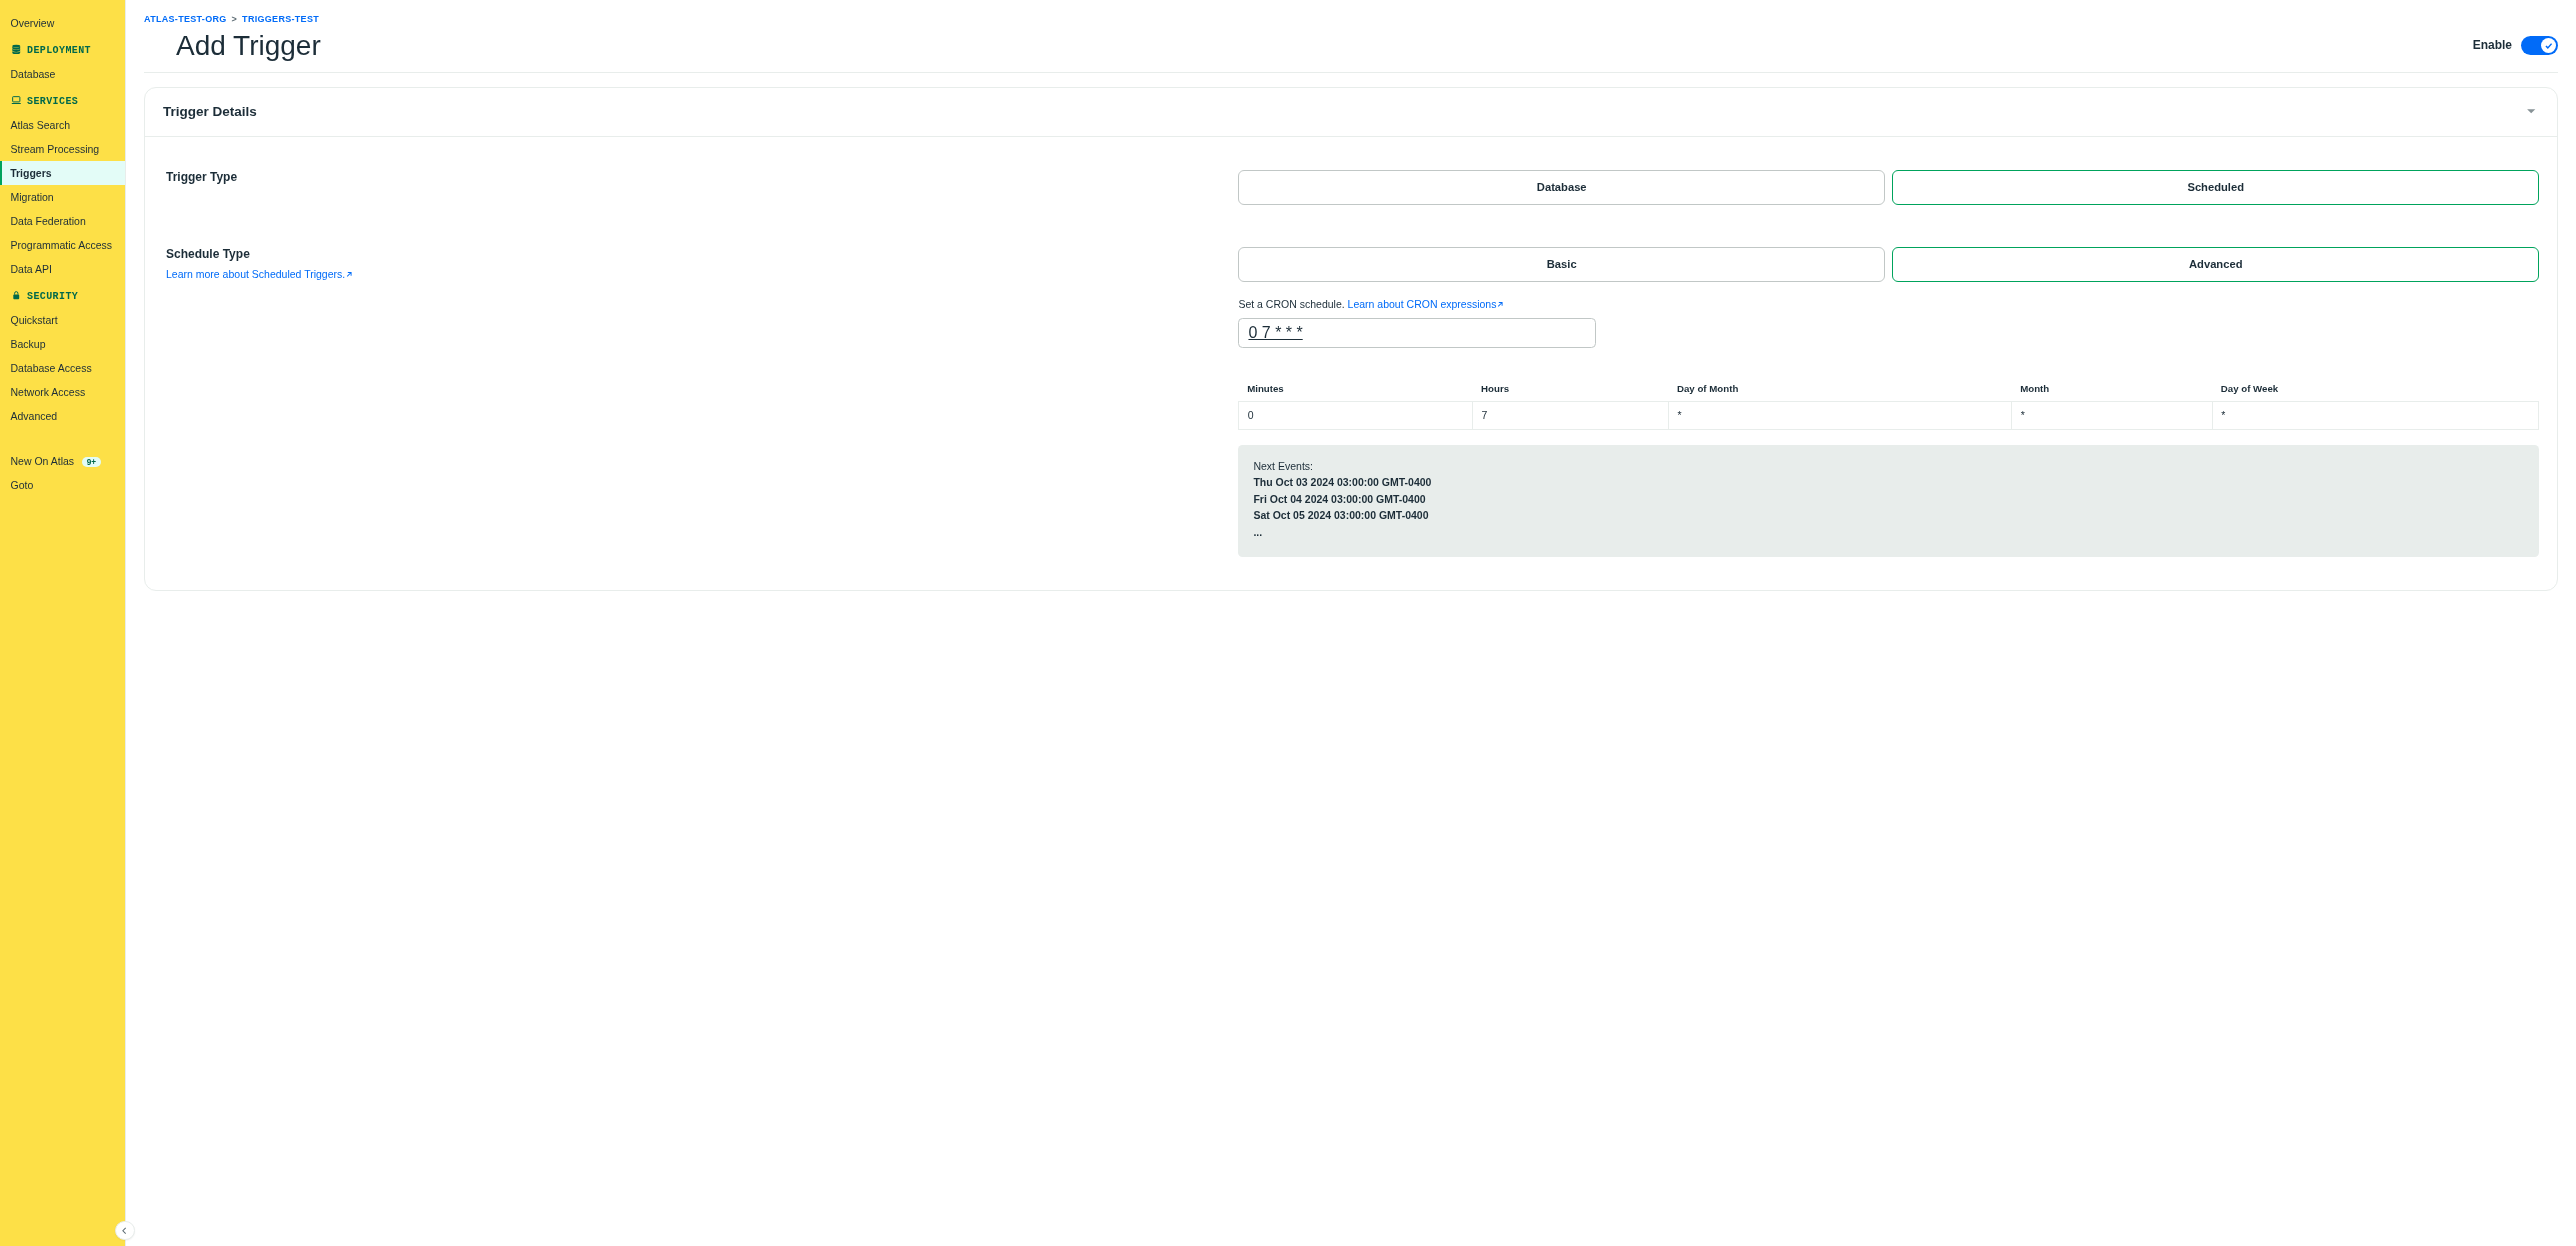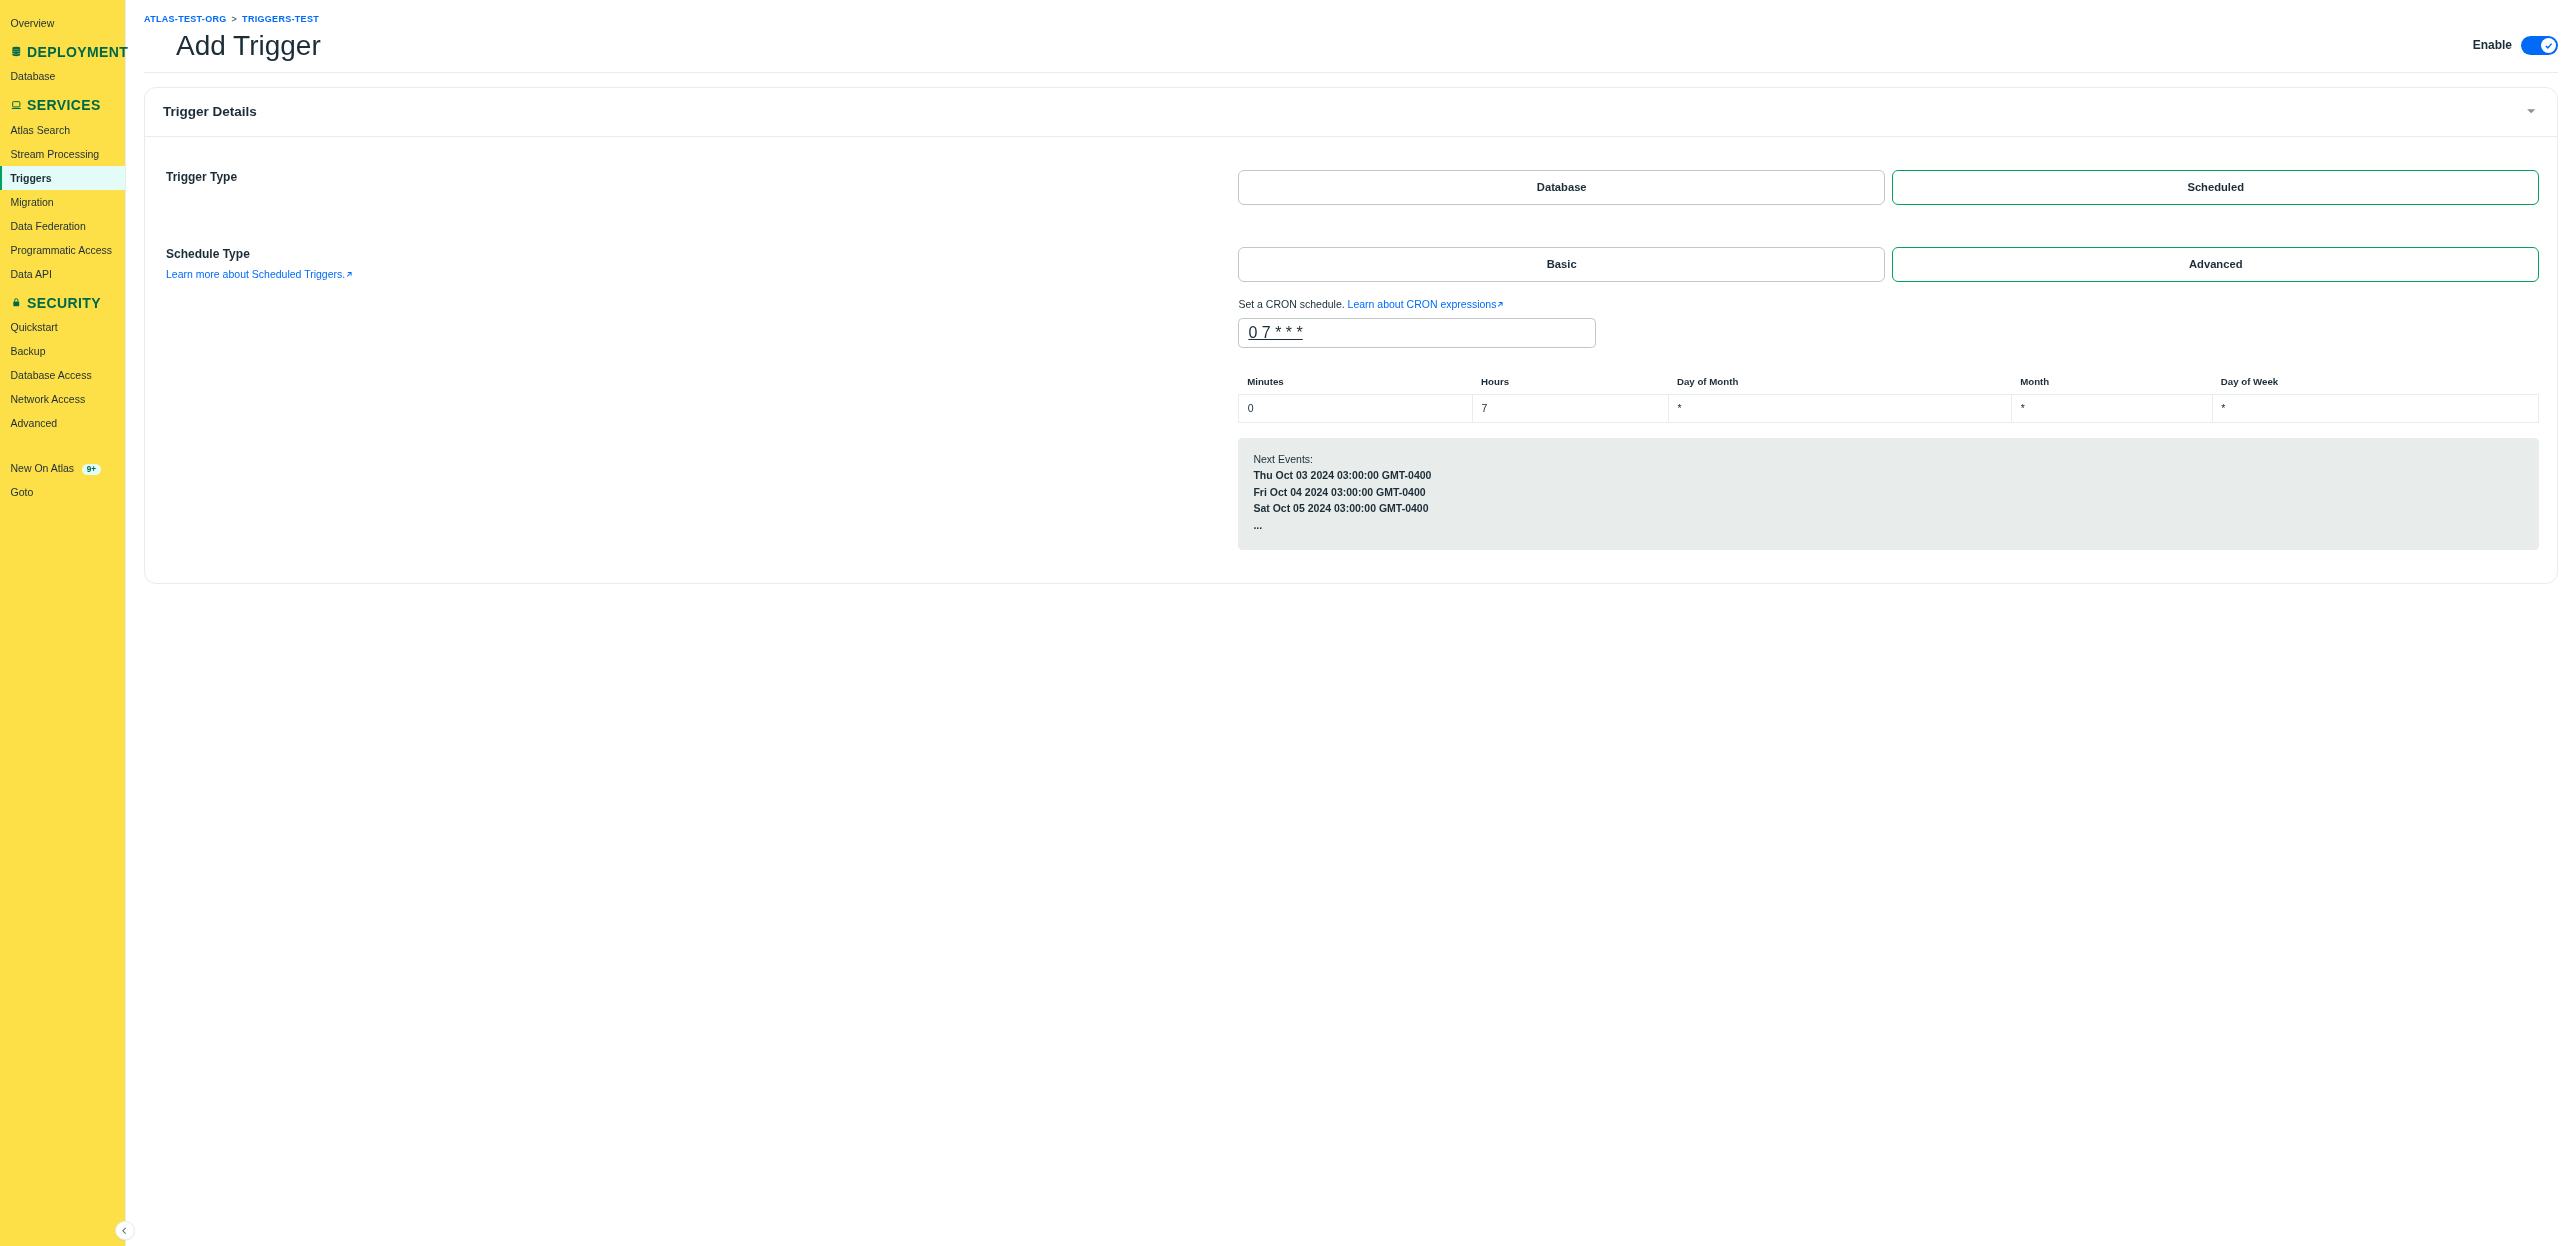--- a/index.html
+++ b/index.html
@@ -30,22 +30,23 @@
       padding-left: 8.2px;
       font-weight: 600;
     }
     .side-section {
       display: flex;
       align-items: center;
       gap: 6px;
       padding: 9px 10.5px 4.5px;
       color: #00684a;
       font-weight: 700;
-      font-size: 14px;
+      font-size: 10px;
       letter-spacing: 0.4px;
+      font-family: Liberation Mono, monospace;
     }
     .side-section svg { width: 10.5px; height: 10.5px; fill: #00684a; }
     .side-section.security svg { fill: #00684a; }
     .side-bottom { margin-top: 21px; }
     .badge-green {
       background: #e3fcf7;
       color: #00684a;
       border-radius: 6px;
       padding: 0.7px 5.2px;
       font-size: 8.2px;
@@ -132,21 +133,21 @@
       max-width: 100%;
       padding: 5.2px 9px;
       border: 0.7px solid #c1c7c6;
       border-radius: 4.5px;
       font-size: 16px;
       font-family: inherit;
       background: #fff;
       color: #1c2d38;
       text-decoration: underline;
     }
-    .cron-table { width: 100%; border-collapse: collapse; margin-top: 21px; }
+    .cron-table { width: 100%; border-collapse: collapse; margin-top: 28px; }
     .cron-table th {
       text-align: left;
       font-size: 9.7px;
       font-weight: 700;
       padding: 6.7px 8.2px;
     }
     .cron-table td {
       border: 0.7px solid #e8edeb;
       padding: 7.5px 8.2px;
       font-size: 10.5px;

